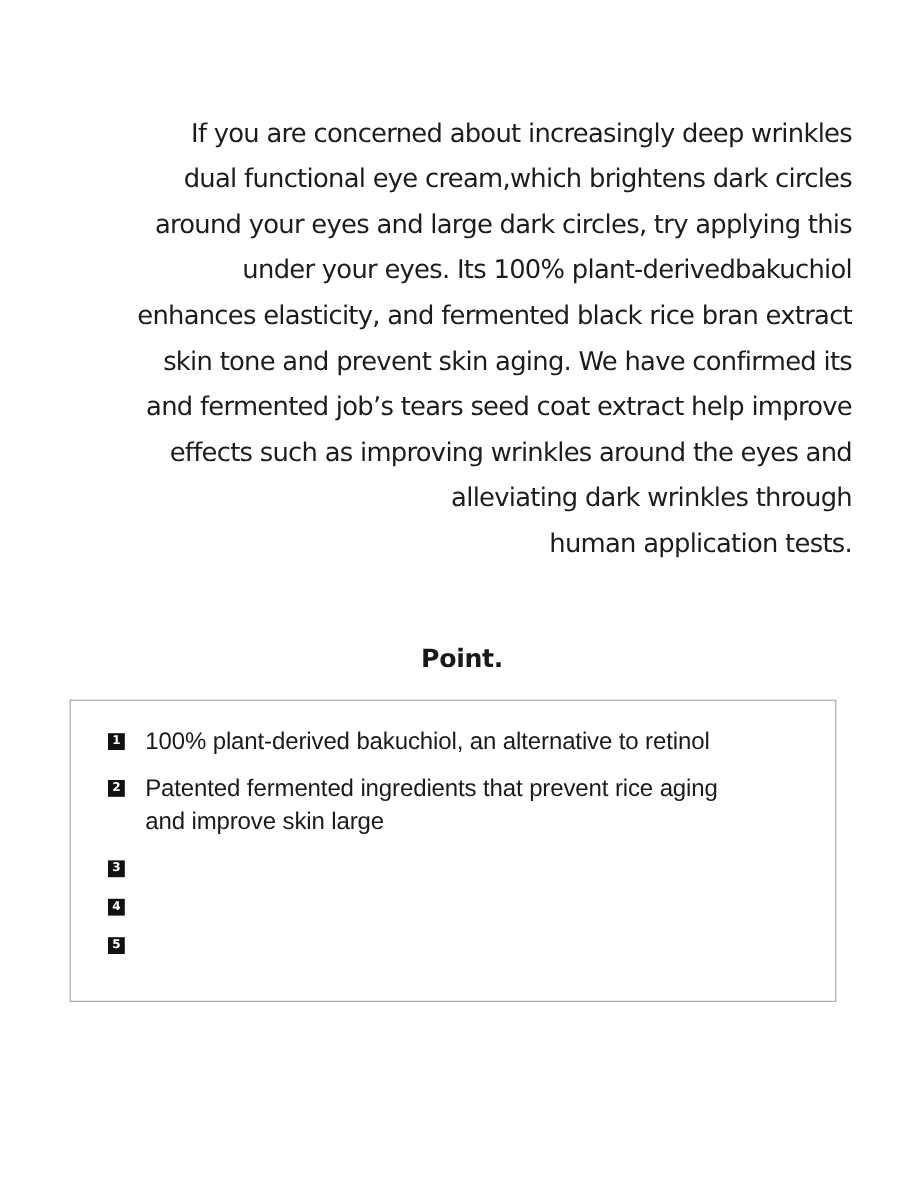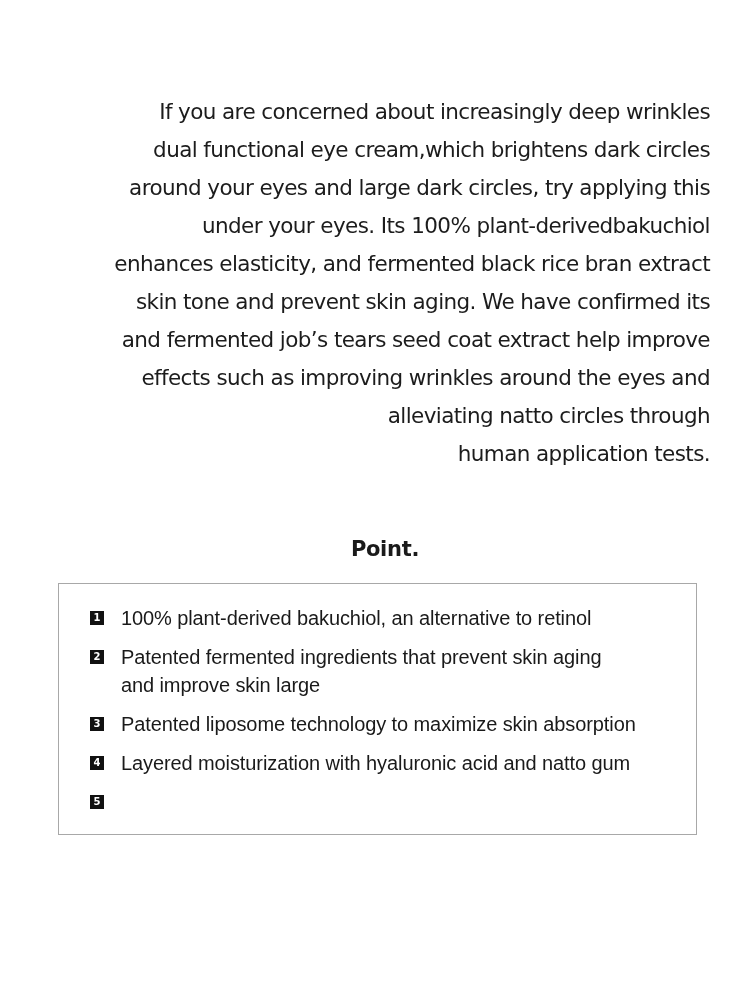--- a/index.html
+++ b/index.html
@@ -97,50 +97,44 @@
 
 <div class="intro">
   <span class="line">If you are concerned about increasingly deep wrinkles</span>
   <span class="line">dual functional eye cream,which brightens dark circles</span>
   <span class="line">around your eyes and large dark circles, try applying this</span>
   <span class="line">under your eyes. Its 100% plant-derivedbakuchiol</span>
   <span class="line">enhances elasticity, and fermented black rice bran extract</span>
   <span class="line">skin tone and prevent skin aging. We have confirmed its</span>
   <span class="line">and fermented job’s tears seed coat extract help improve</span>
   <span class="line">effects such as improving wrinkles around the eyes and</span>
-  <span class="line">alleviating natto circles through</span>
+  <span class="line">alleviating dark wrinkles through</span>
   <span class="line">human application tests.</span>
 </div>
 
 <div class="point-title">Point.</div>
 
 <div class="point-box">
   <ul class="point-list">
     <li class="point-item">
       <span class="badge">1</span>
       <span class="item-text">
         <span class="sub">100% plant-derived bakuchiol, an alternative to retinol</span>
       </span>
     </li>
     <li class="point-item">
       <span class="badge">2</span>
       <span class="item-text">
-        <span class="sub">Patented fermented ingredients that prevent skin aging</span>
+        <span class="sub">Patented fermented ingredients that prevent rice aging</span>
         <span class="sub">and improve skin large</span>
       </span>
     </li>
     <li class="point-item">
       <span class="badge">3</span>
-      <span class="item-text">
-        <span class="sub">Patented liposome technology to maximize skin absorption</span>
-      </span>
     </li>
     <li class="point-item">
       <span class="badge">4</span>
-      <span class="item-text">
-        <span class="sub">Layered moisturization with hyaluronic acid and natto gum</span>
-      </span>
     </li>
     <li class="point-item">
       <span class="badge">5</span>
     </li>
   </ul>
 </div>
 
 </body></html>

